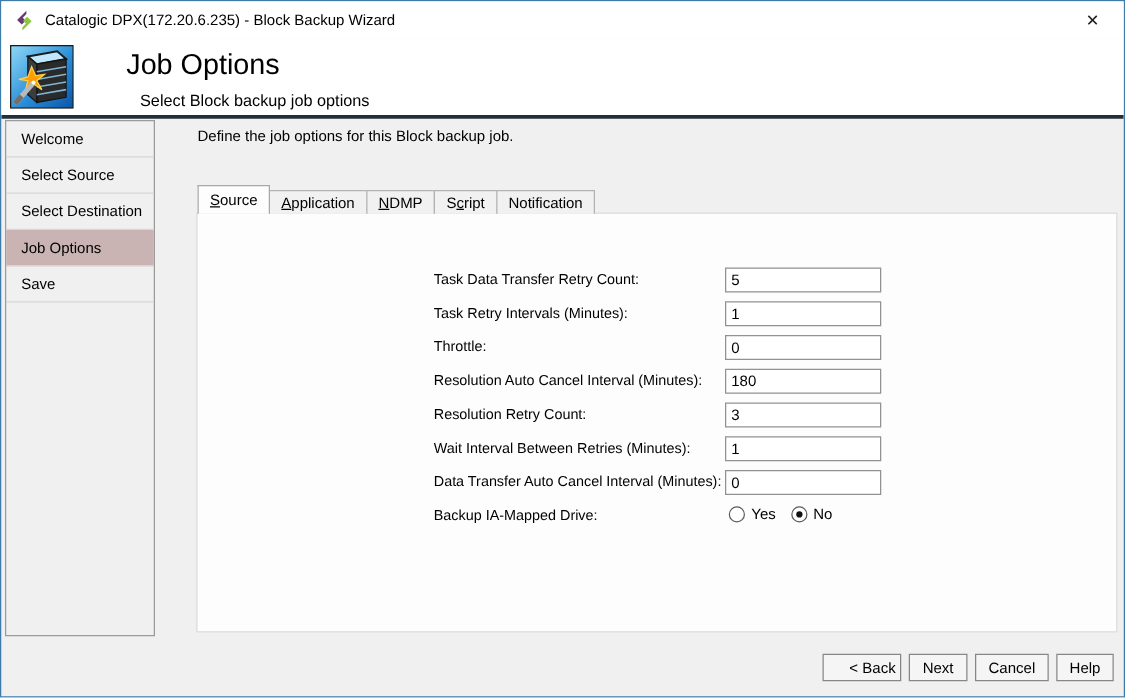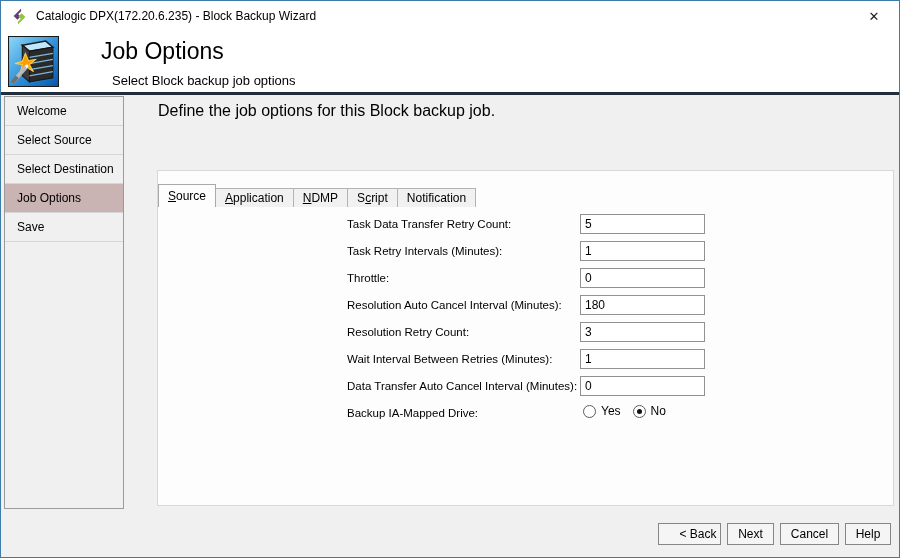--- a/index.html
+++ b/index.html
@@ -39,25 +39,25 @@
     background:#f0f0f0; border:1px solid #9b9b9b;
   }
   .side-item {
     height:29px; line-height:28px; padding-left:12px;
     border-bottom:1px solid #d6d6d6; font-size:12px; cursor:default;
     white-space:nowrap;
   }
   .side-item.selected { background:#c9b3b3; }
 
   
-  .desc { position:absolute; left:157px; top:101px; font-size:16px; }
+  .desc { position:absolute; left:157px; top:101px; font-size:12px; }
 
   .tabs {
     position:absolute; left:157px; top:147px; height:23px;
-    display:flex; align-items:flex-end; z-index:3;margin-top:36px;
+    display:flex; align-items:flex-end; z-index:3;
   }
   .tab {
     height:19px; line-height:18px; padding:0 9px; font-size:12px;
     background:#f1f1f1; border:1px solid #b3b3b3; border-bottom:none;
     margin-right:-1px; cursor:default; white-space:nowrap;
   }
   .tab.active {
     height:23px; line-height:22px; background:#fdfdfd; position:relative;
     z-index:4; border-color:#a9a9a9;
   }

